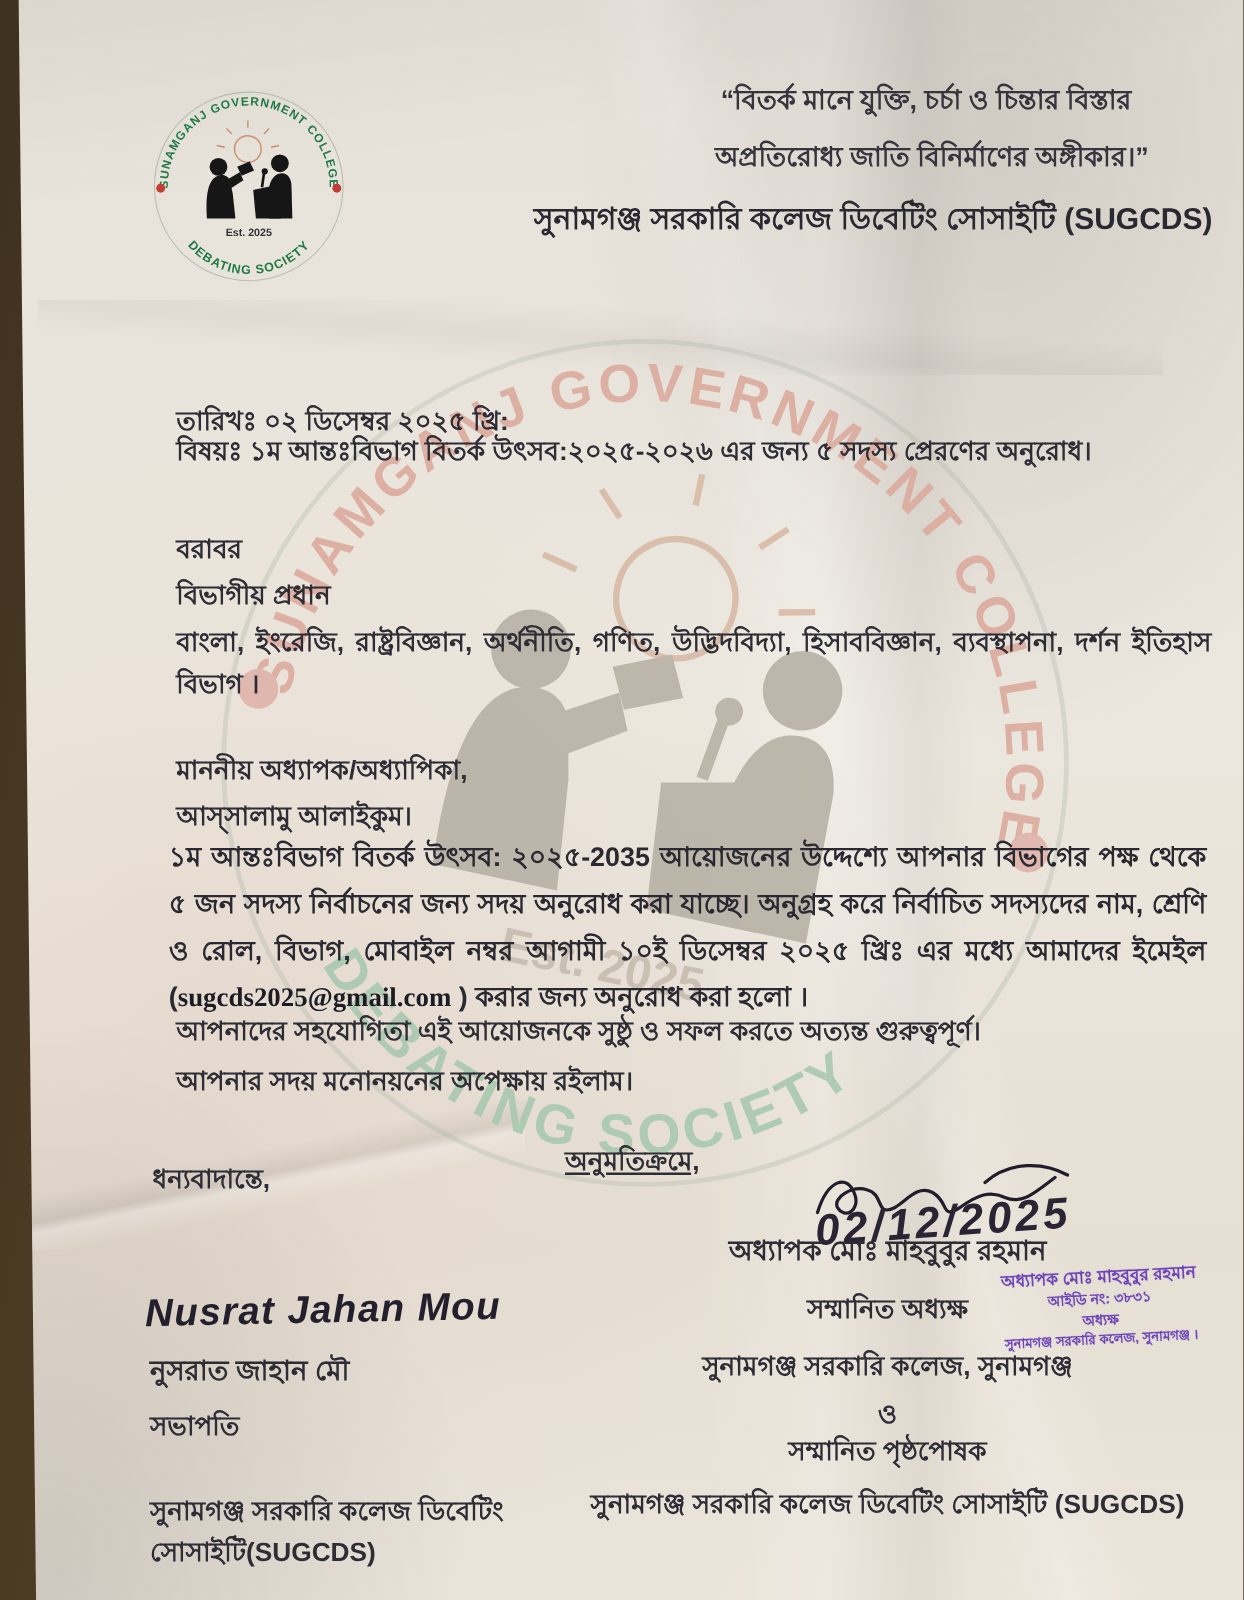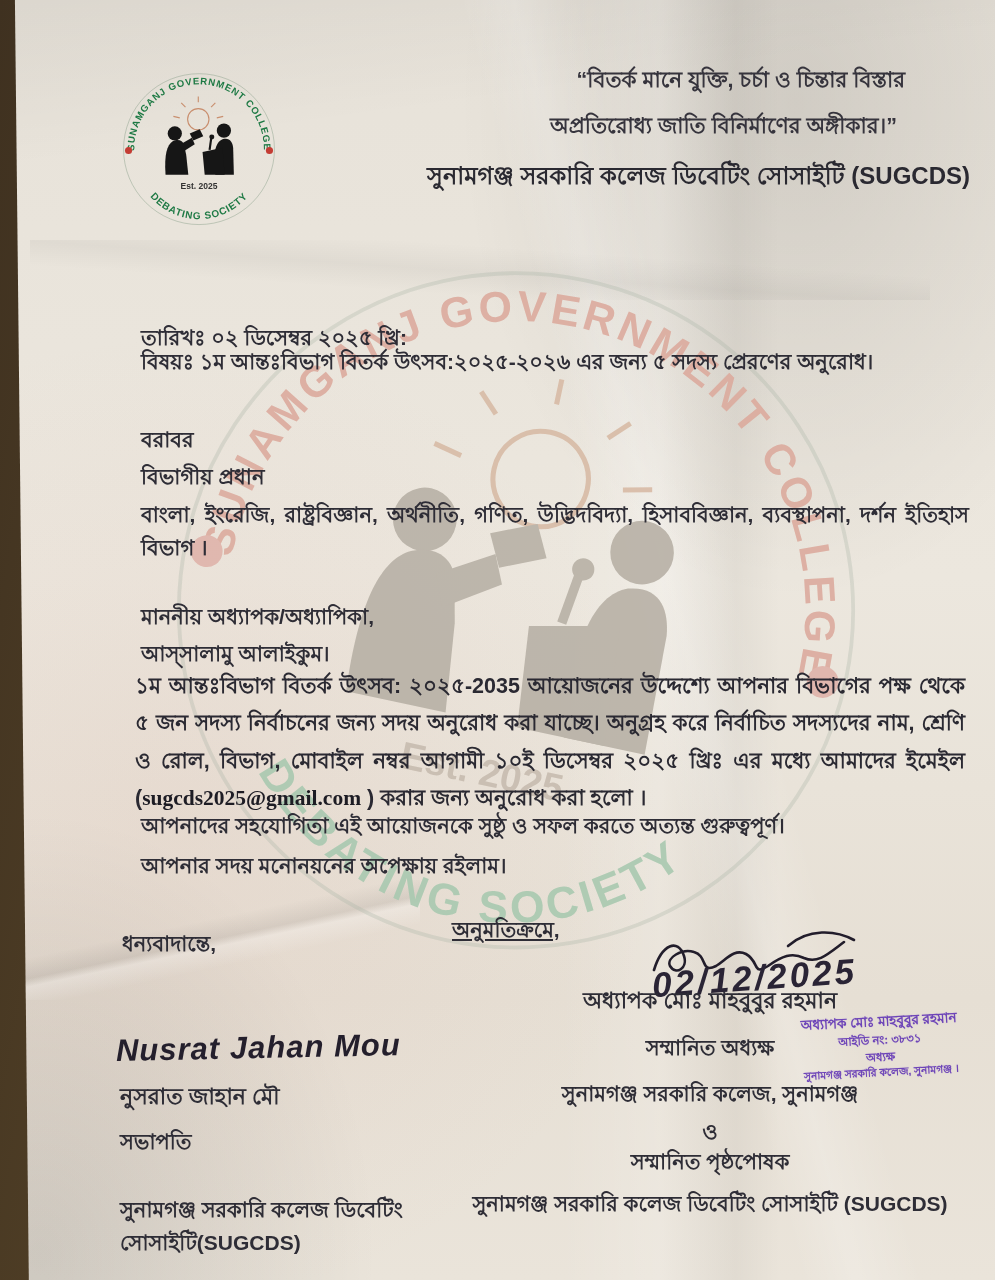--- a/index.html
+++ b/index.html
@@ -29,21 +29,21 @@
   
   .arcText{font-family:"Liberation Sans","DejaVu Sans",sans-serif;font-weight:bold;letter-spacing:1.2px;}
   .estText{font-family:"Liberation Sans","DejaVu Sans",sans-serif;font-weight:bold;}
   .logo-small{position:absolute;left:120px;top:68px;width:158px;height:158px;}
   .logo-watermark{position:absolute;left:165px;top:248px;width:706px;height:706px;
     transform:rotate(12deg);opacity:.9;}
   
   .txt{position:absolute;color:#2e2d36;font-size:21px;font-weight:600;line-height:1.55;}
   .center{text-align:right;}
   .quote{left:205px;top:64px;width:700px;font-size:21.5px;color:#36343d;}
-  .quote2{left:197px;top:110px;width:700px;font-size:21.5px;color:#36343d;}
+  .quote2{left:219px;top:110px;width:700px;font-size:21.5px;color:#36343d;}
   .orgname{left:140px;top:157px;width:830px;font-size:24px;font-weight:700;color:#2a2931;}
   .dateline{left:141px;top:290px;margin-top:32px;}
   .subjectline{left:141px;top:346px;width:830px;}
   .r-line{left:141px;}
   .depts{width:828px;text-align:justify;line-height:1.58;}
   .bodypara{left:135px;top:668px;width:830px;text-align:justify;line-height:1.74;font-size:21.5px;color:#2a2932;}
   .email{font-family:"Liberation Serif","DejaVu Serif",serif;font-weight:700;color:#1d1c24;}
   .closing{left:141px;}
   
   .permission{left:452px;top:914px;text-decoration:underline;}

